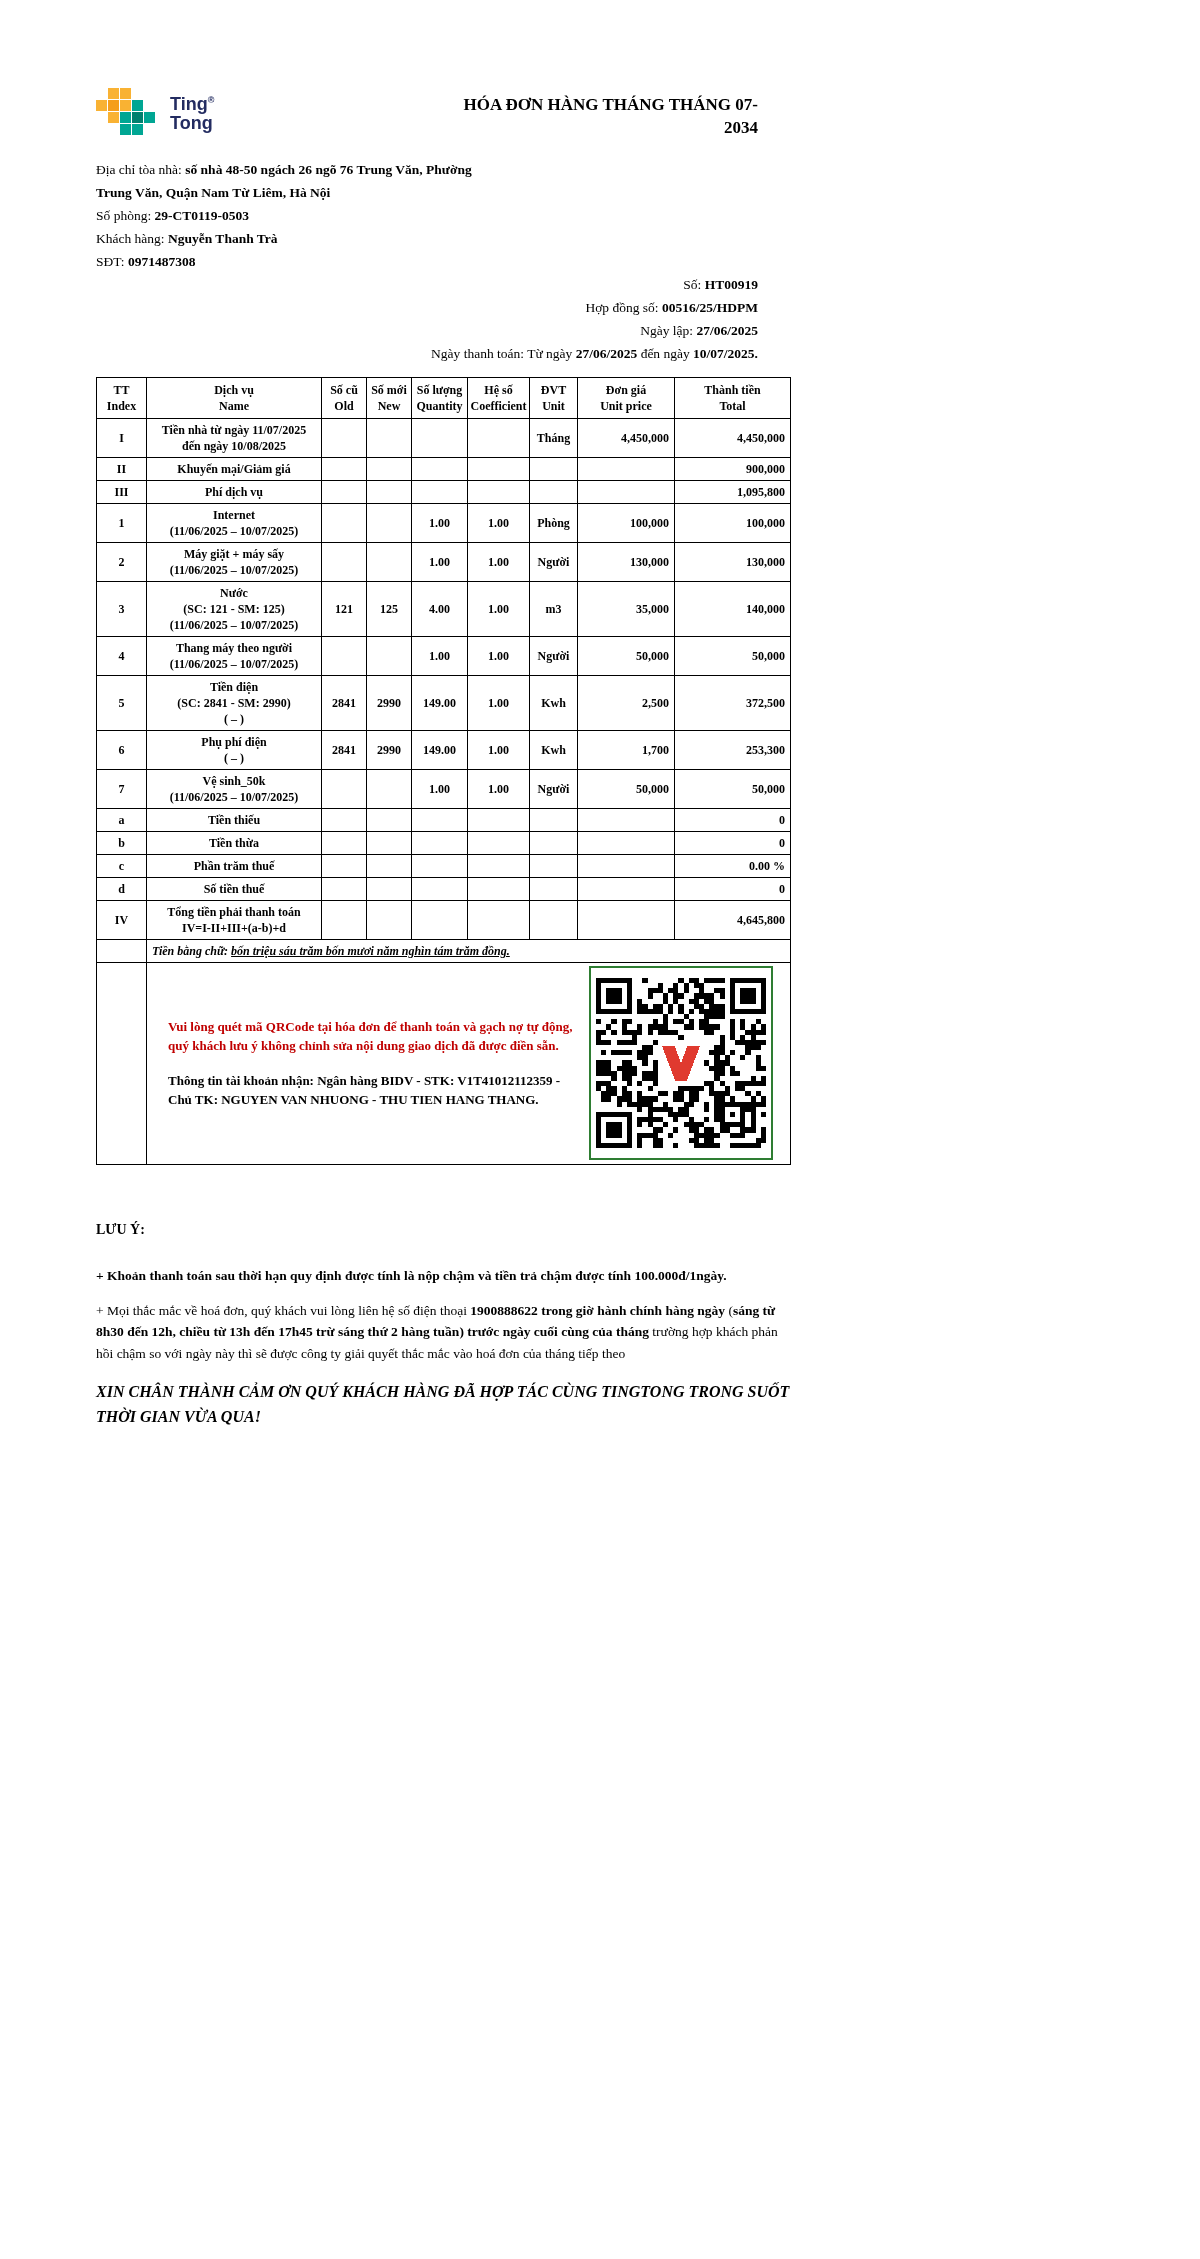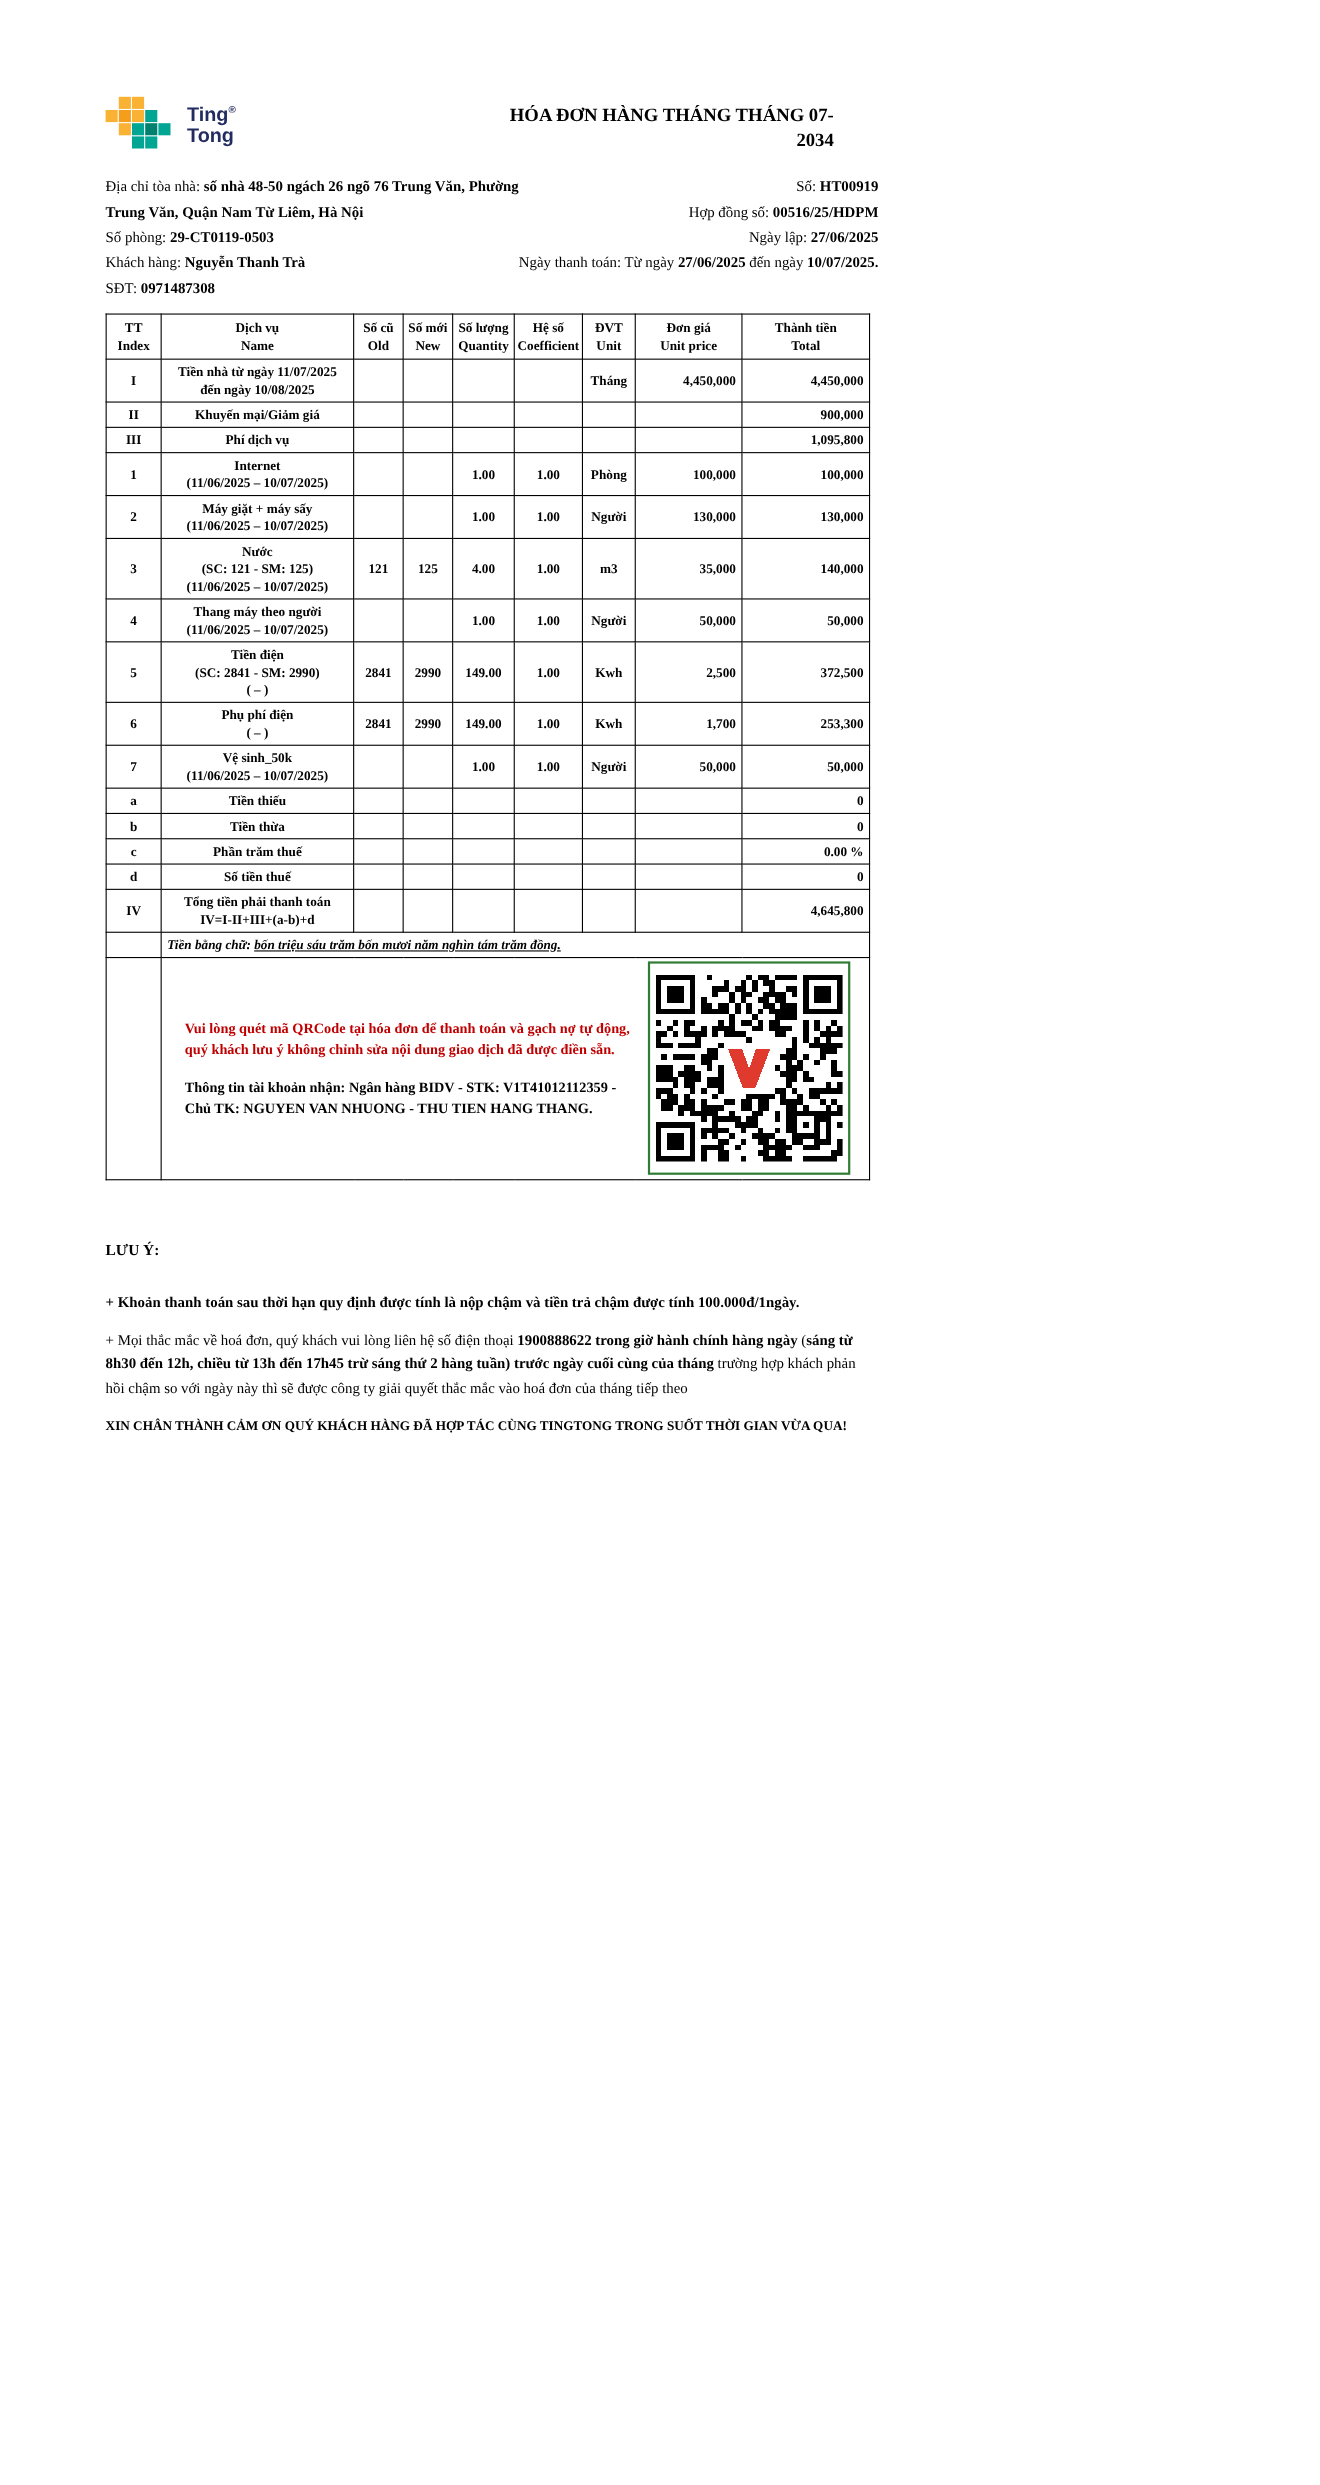--- a/index.html
+++ b/index.html
@@ -16,21 +16,21 @@
   .logo-grid i.y { background:var(--logo-yellow,#f9b233); }
   .logo-grid i.o { background:var(--logo-orange,#f59e1b); }
   .logo-grid i.t { background:var(--logo-teal,#00a693); }
   .logo-grid i.d { background:var(--logo-teal-dark,#00806e); }
   .logo-grid i.e { background:transparent; }
   .logo-text { font-family:"Liberation Sans","DejaVu Sans",sans-serif; font-weight:bold; font-size:18px; line-height:19px; color:var(--logo-navy,#232c61); }
   .logo-text sup { font-size:9px; vertical-align:super; }
   .doc-title { text-align:right; font-size:17px; font-weight:bold; line-height:1.35; padding-right:32px; margin-top:6px; }
 
   
-  .meta { display:flex; justify-content:space-between; margin-top:18px; font-size:13.5px; }
+  .meta { display:flex; justify-content:space-between; margin-top:18px; font-size:13.5px;flex-direction:column; }
   .meta-line { line-height:23px; white-space:nowrap; }
   .meta b { font-weight:bold; }
   .meta-right { text-align:right; padding-right:32px; }
 
   
   table.inv { border-collapse:collapse; table-layout:fixed; width:694px; margin-top:12px; }
   table.inv th, table.inv td { border:1px solid #000; font-size:12px; font-weight:bold; line-height:16px; vertical-align:middle; }
   table.inv th { text-align:center; padding:4px 2px;margin-left:23px; }
   table.inv td { padding:3px 5px; }
   td.al-c { text-align:center; }
@@ -47,21 +47,21 @@
   .qr-info b { font-weight:bold; }
   .qr-frame { width:184px; height:194px; border:2px solid var(--qr-green,#2e7d32); background:#fff; display:flex; align-items:center; justify-content:center; margin-right:12px; flex:0 0 auto; }
   .qr-frame svg { width:170px; height:170px; display:block; }
 
   
   .footer { margin-top:54px; width:100%; font-size:13.5px; line-height:1.6; }
   .f-heading { font-weight:bold; font-size:14px; margin-bottom:24px; }
   .f-note1 { font-weight:bold; margin-bottom:13px; }
   .f-note2 { margin-bottom:14px; }
   .f-note2 b { font-weight:bold; }
-  .f-thanks { font-weight:bold; font-size:12px; }
+  .f-thanks { font-weight:bold; font-size:16px;font-style:italic; }
 </style>
 </head>
 <body>
 
 <div class="page">
 
   <div class="topbar">
     <div class="logo">
       <div class="logo-grid">
         <i class="e"></i>

